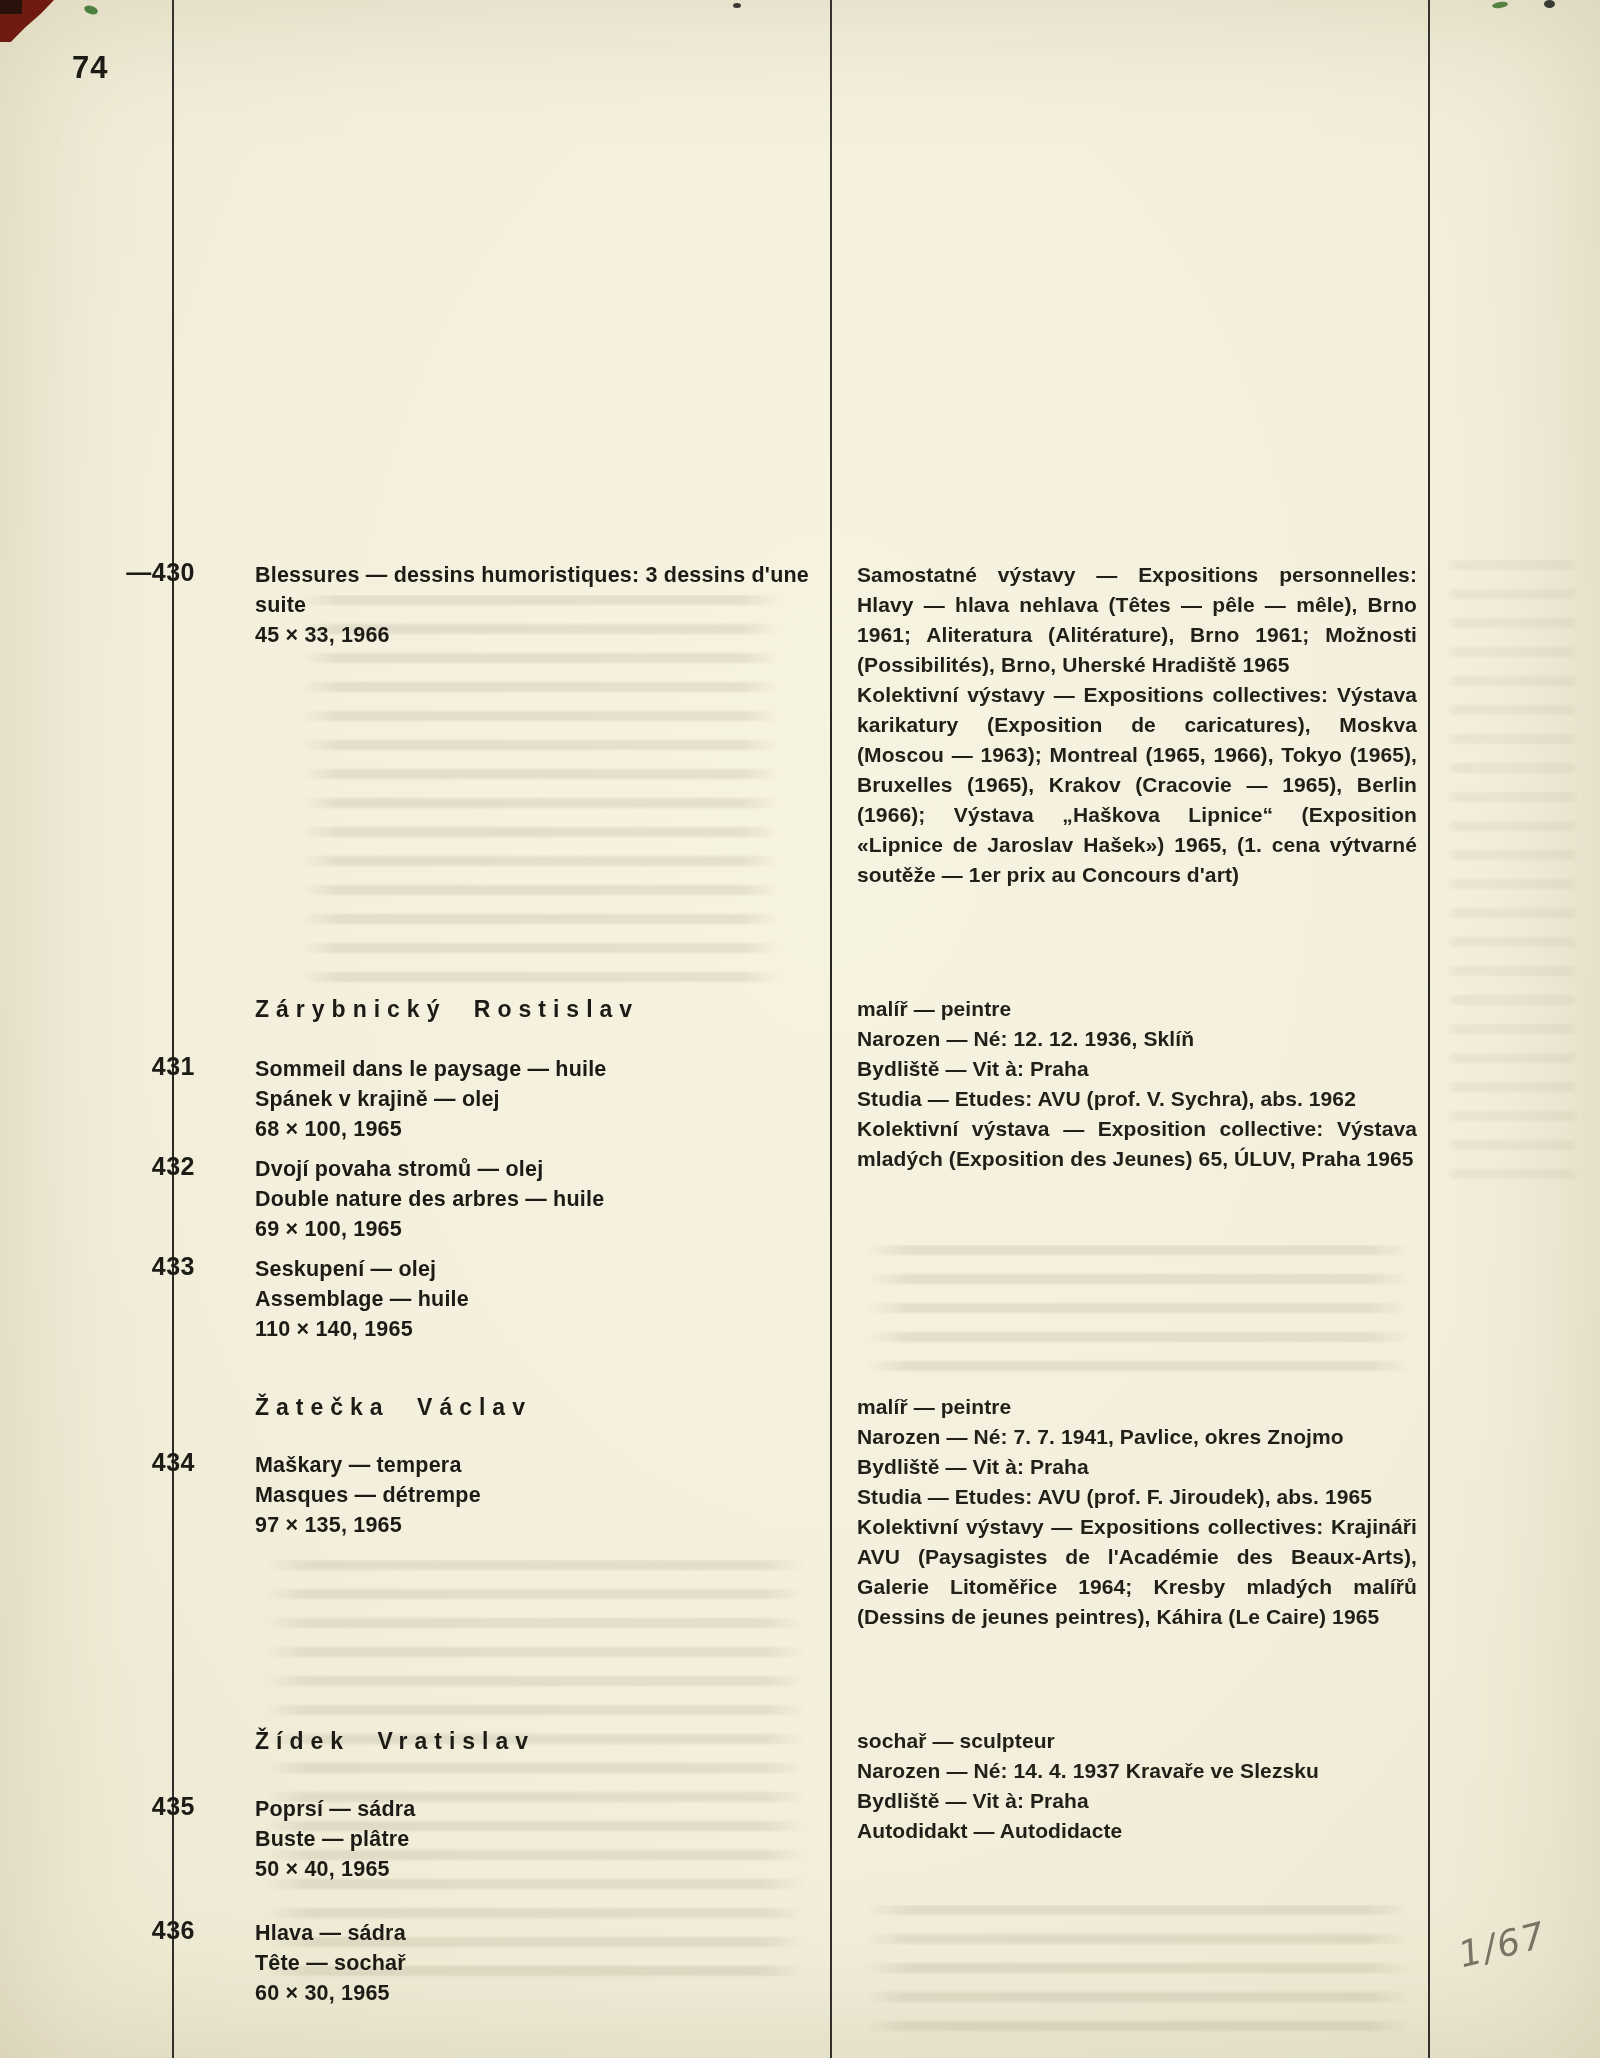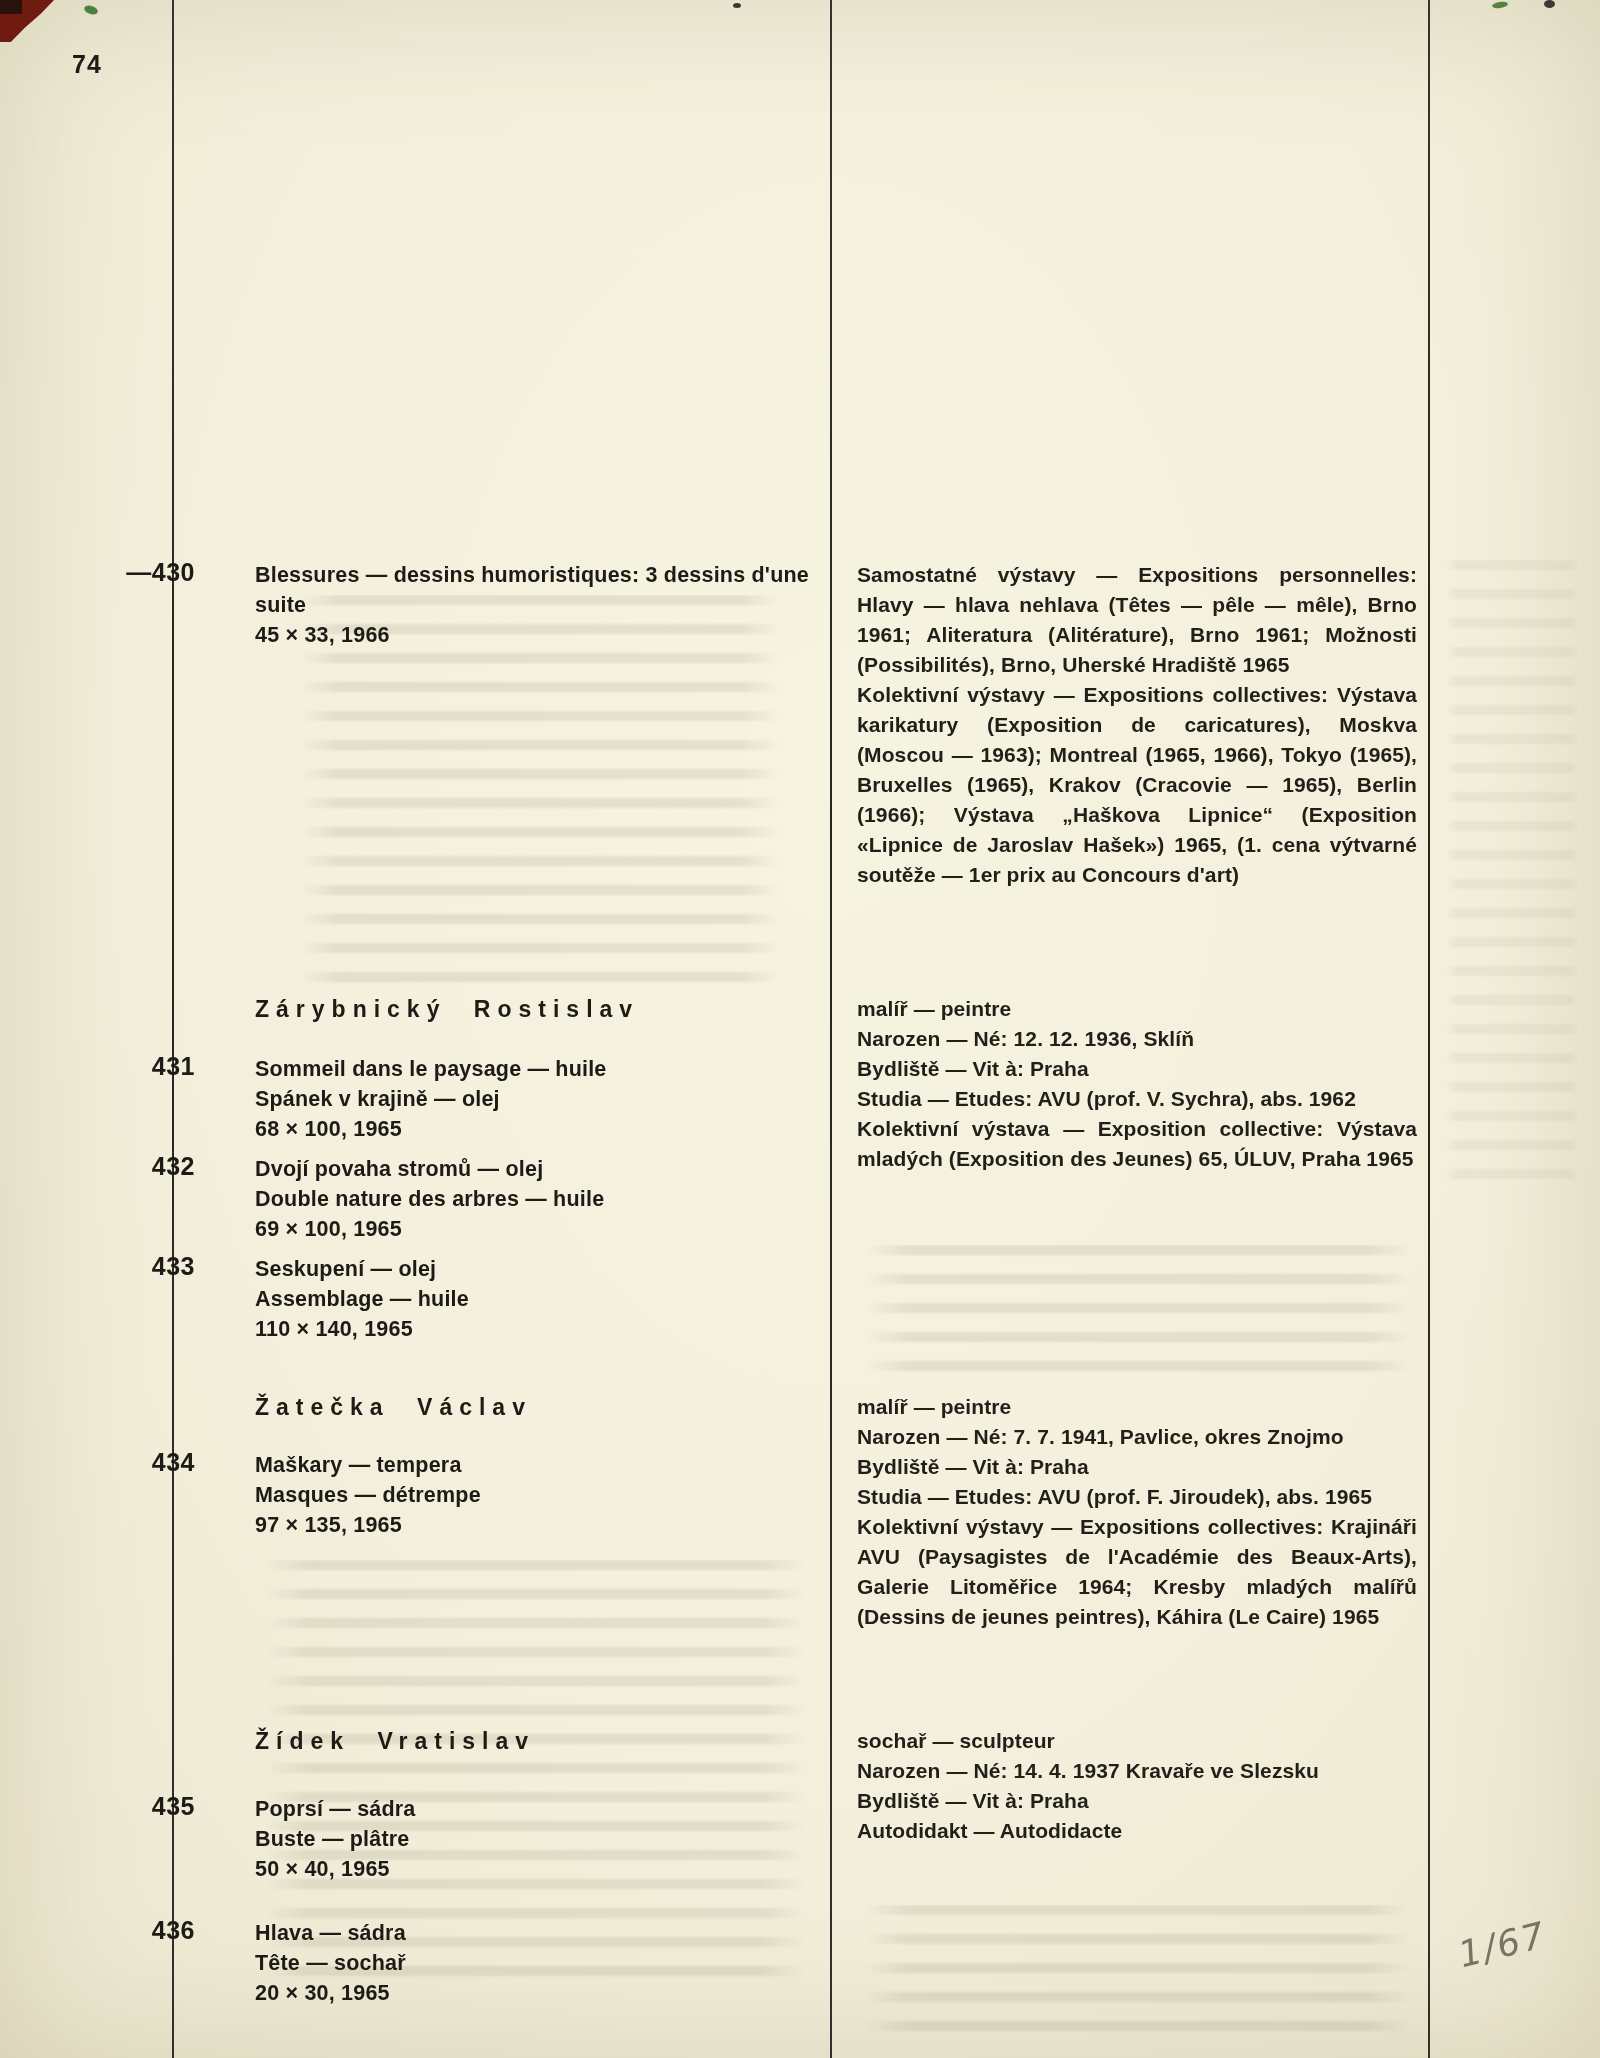--- a/index.html
+++ b/index.html
@@ -11,21 +11,21 @@
     background: radial-gradient(ellipse at 52% 38%, #f7f3e1 0%, #f3efdc 55%, #ece7d0 100%);
     box-shadow: inset 0 0 140px rgba(135,124,84,.22);
     color:#1c1b15;
   }
 
   
   .rule{ position:absolute; top:0; bottom:0; width:2px;
          background:linear-gradient(to bottom,#35332d 0%,#26251f 40%,#32302a 100%); }
 
   
-  .pagenum{ position:absolute; left:72px; top:50px; font-size:25px; font-weight:700; letter-spacing:1px; }
+  .pagenum{ position:absolute; left:72px; top:50px; font-size:31px; font-weight:700; letter-spacing:1px; }
 
   
   .entry{ position:absolute; left:60px; width:758px; z-index:3; }
   .entry .no{ position:absolute; left:0; top:-2px; width:135px; text-align:right;
               font-size:25px; font-weight:700; letter-spacing:.5px; }
   .entry .lines{ position:absolute; left:195px; top:0; width:563px; }
   .entry .lines div{ font-size:21.5px; line-height:30px; font-weight:700; letter-spacing:.2px; }
 
   
   .aheader{ position:absolute; left:255px; width:563px; text-align:left; z-index:3;
@@ -169,19 +169,19 @@
       <div>Buste — plâtre</div>
       <div>50 × 40, 1965</div>
     </div>
   </div>
 
   <div class="entry" style="top:1918px">
     <div class="no">436</div>
     <div class="lines">
       <div>Hlava — sádra</div>
       <div>Tête — sochař</div>
-      <div>20 × 30, 1965</div>
+      <div>60 × 30, 1965</div>
     </div>
   </div>
 
   <div class="pencil">1/67</div>
 
 </div>
 
 </body></html>

